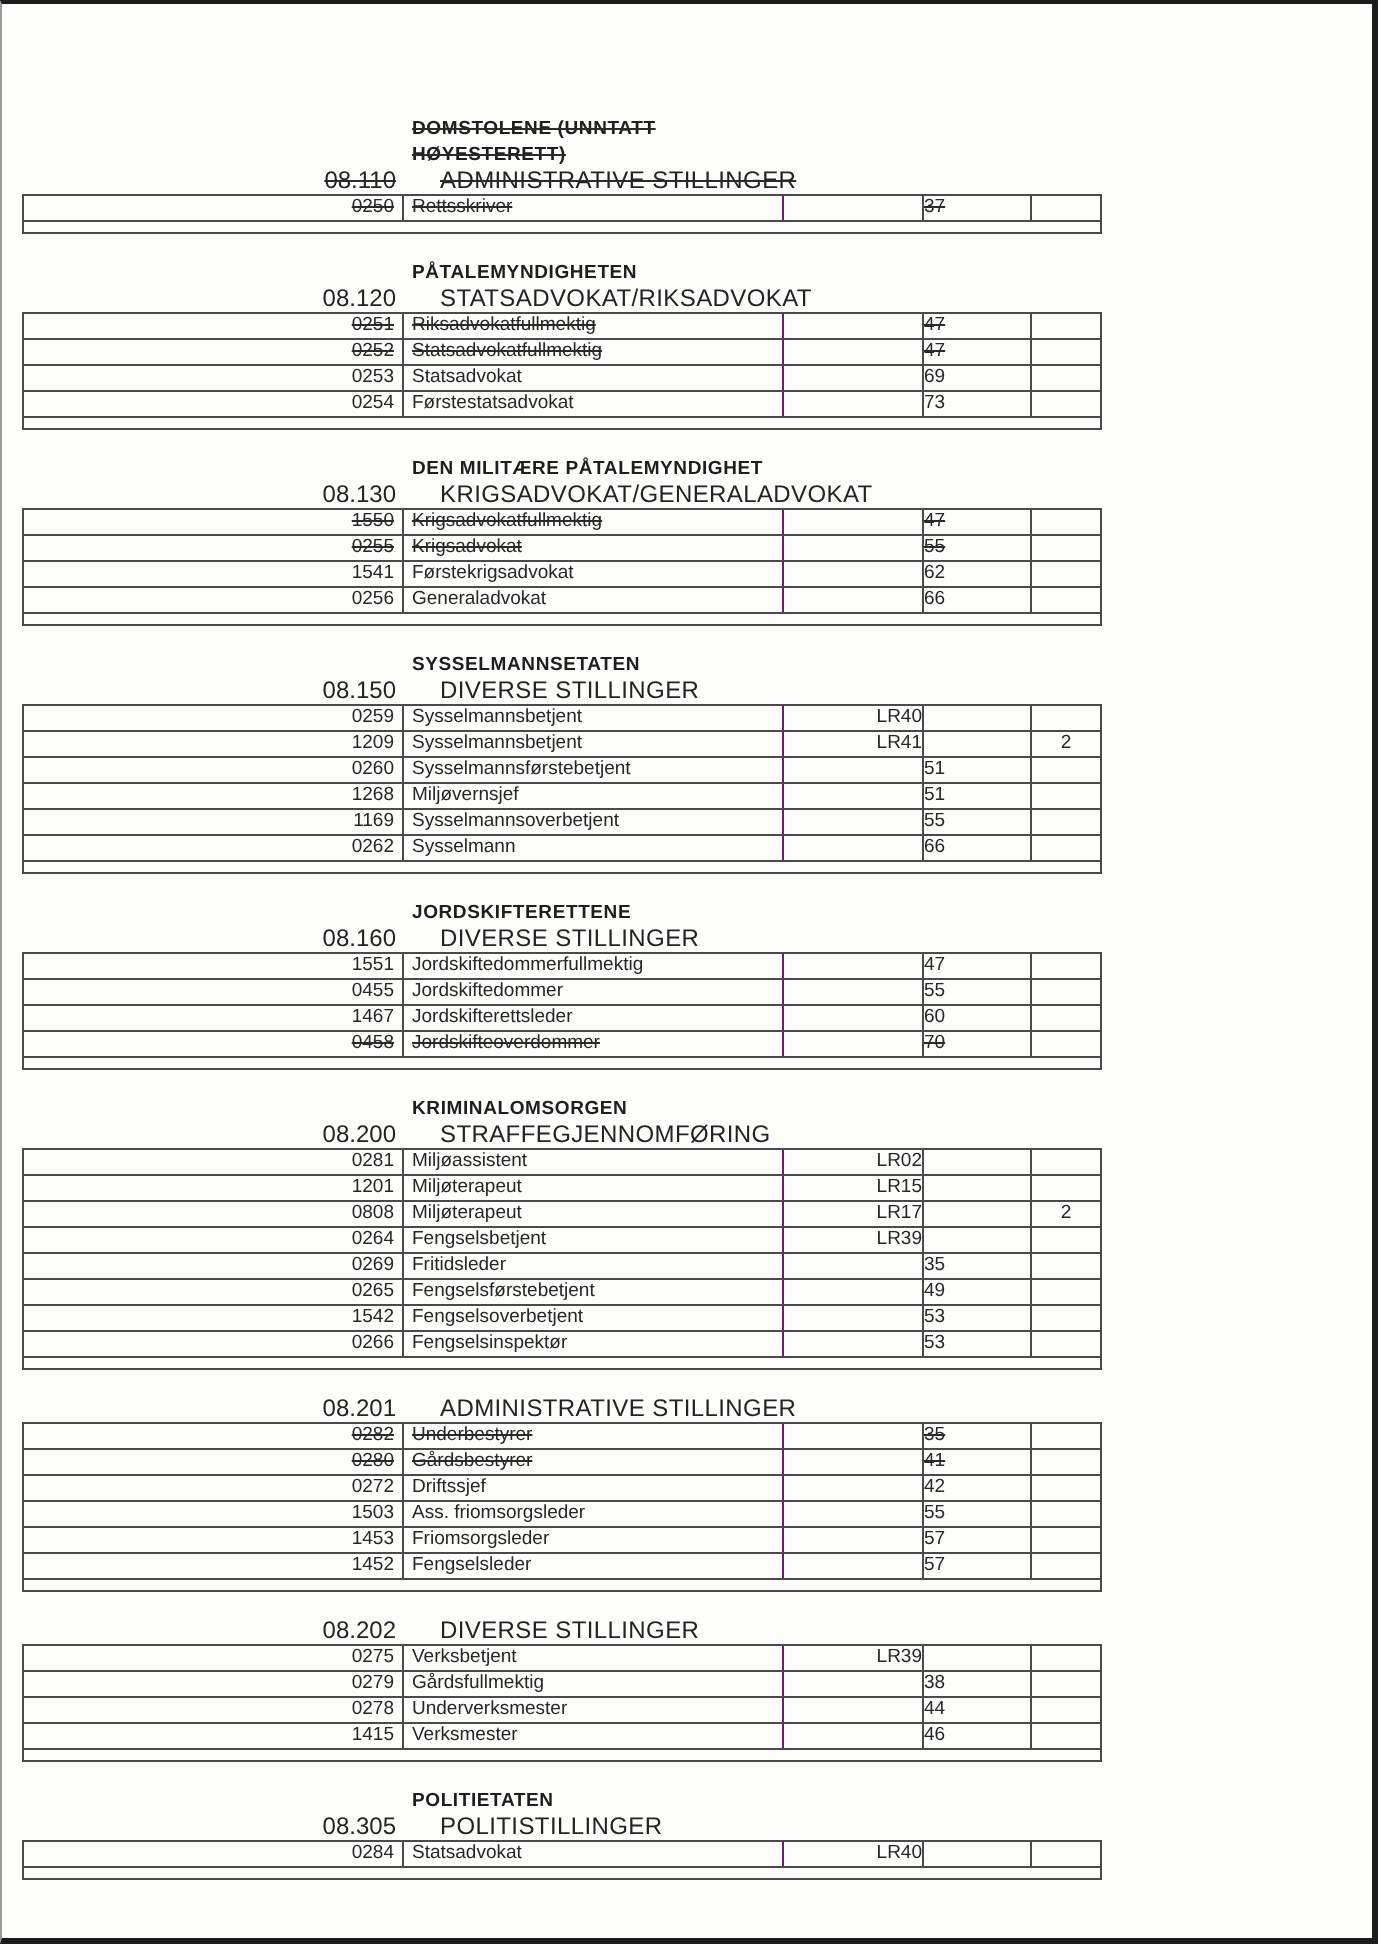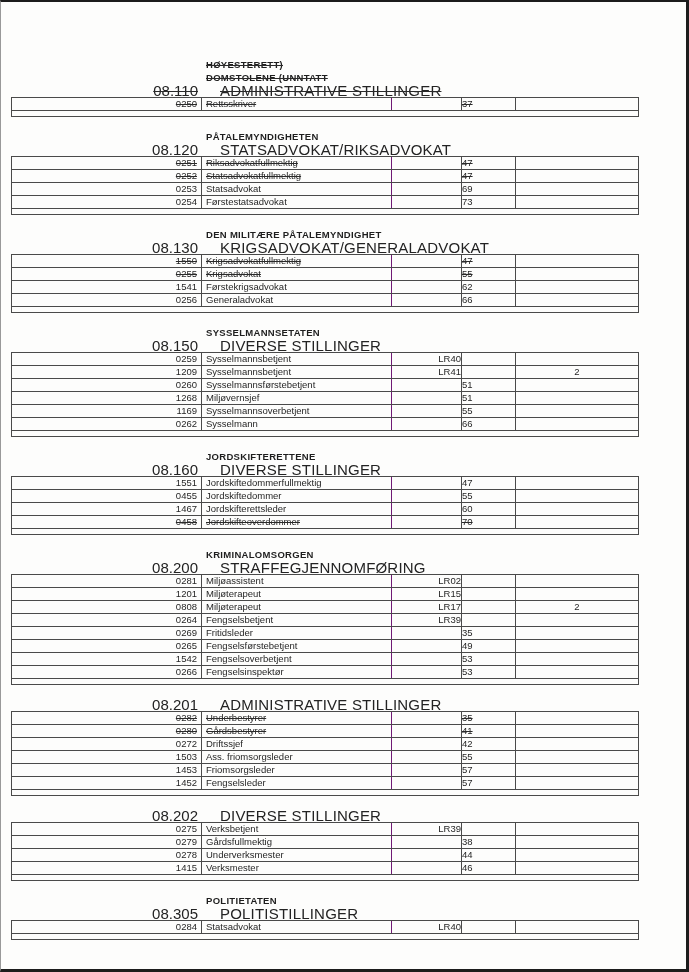--- a/index.html
+++ b/index.html
@@ -18,25 +18,25 @@
     font-family:"Liberation Sans","DejaVu Sans",sans-serif;
     color:#262626;
     -webkit-font-smoothing:antialiased;
   }
   .section { margin-bottom:13px; }
   .sec-title {
     margin-left:205px;
     font-size:9.5px; font-weight:bold; line-height:13px;
     letter-spacing:0.3px; color:#1e1e1e;
   }
-  .sub-header { display:flex; font-size:15px; line-height:13px; color:#232323; }
+  .sub-header { display:flex; font-size:12px; line-height:13px; color:#232323; }
   .sub-code { display:inline-block; width:187px; margin-left:10px; text-align:right; }
   .sub-name { margin-left:22px; letter-spacing:0.2px; }
   .postable {
-    margin-left:10px; width:628px;
+    margin-left:10px; width:540px;
     box-sizing:border-box;
     border:1px solid #4a4a4a;
     padding-bottom:5px;
     background:#fdfdfc;
   }
   .row { display:flex; height:13px; box-sizing:border-box; border-bottom:1px solid #4a4a4a; }
   .cell {
     box-sizing:border-box; height:12px;
     font-size:9.5px; line-height:12px;
     white-space:nowrap; overflow:hidden;
@@ -48,22 +48,22 @@
   .c-note  { flex:1; text-align:center; }
   .sec-title.struck, .sub-code.struck, .sub-name.struck { text-decoration:line-through; text-decoration-color:#2a2a2a; }
   .row.struck .c-code, .row.struck .c-name, .row.struck .c-grade { text-decoration:line-through; text-decoration-color:#2a2a2a; }
 </style>
 </head>
 <body>
 
 <div class="page">
   <div>
       <div class="section">
+        <div class="sec-title struck">DOMSTOLENE (UNNTATT</div>
         <div class="sec-title struck">HØYESTERETT)</div>
-        <div class="sec-title struck">DOMSTOLENE (UNNTATT</div>
         <div class="sub-header">
           <div class="sub-code struck">08.110</div>
           <div class="sub-name struck">ADMINISTRATIVE STILLINGER</div>
         </div>
         <div class="postable">
           <div class="row struck">
             <div class="cell c-code">0250</div>
             <div class="cell c-name">Rettsskriver</div>
             <div class="cell c-lr"></div>
             <div class="cell c-grade">37</div>

